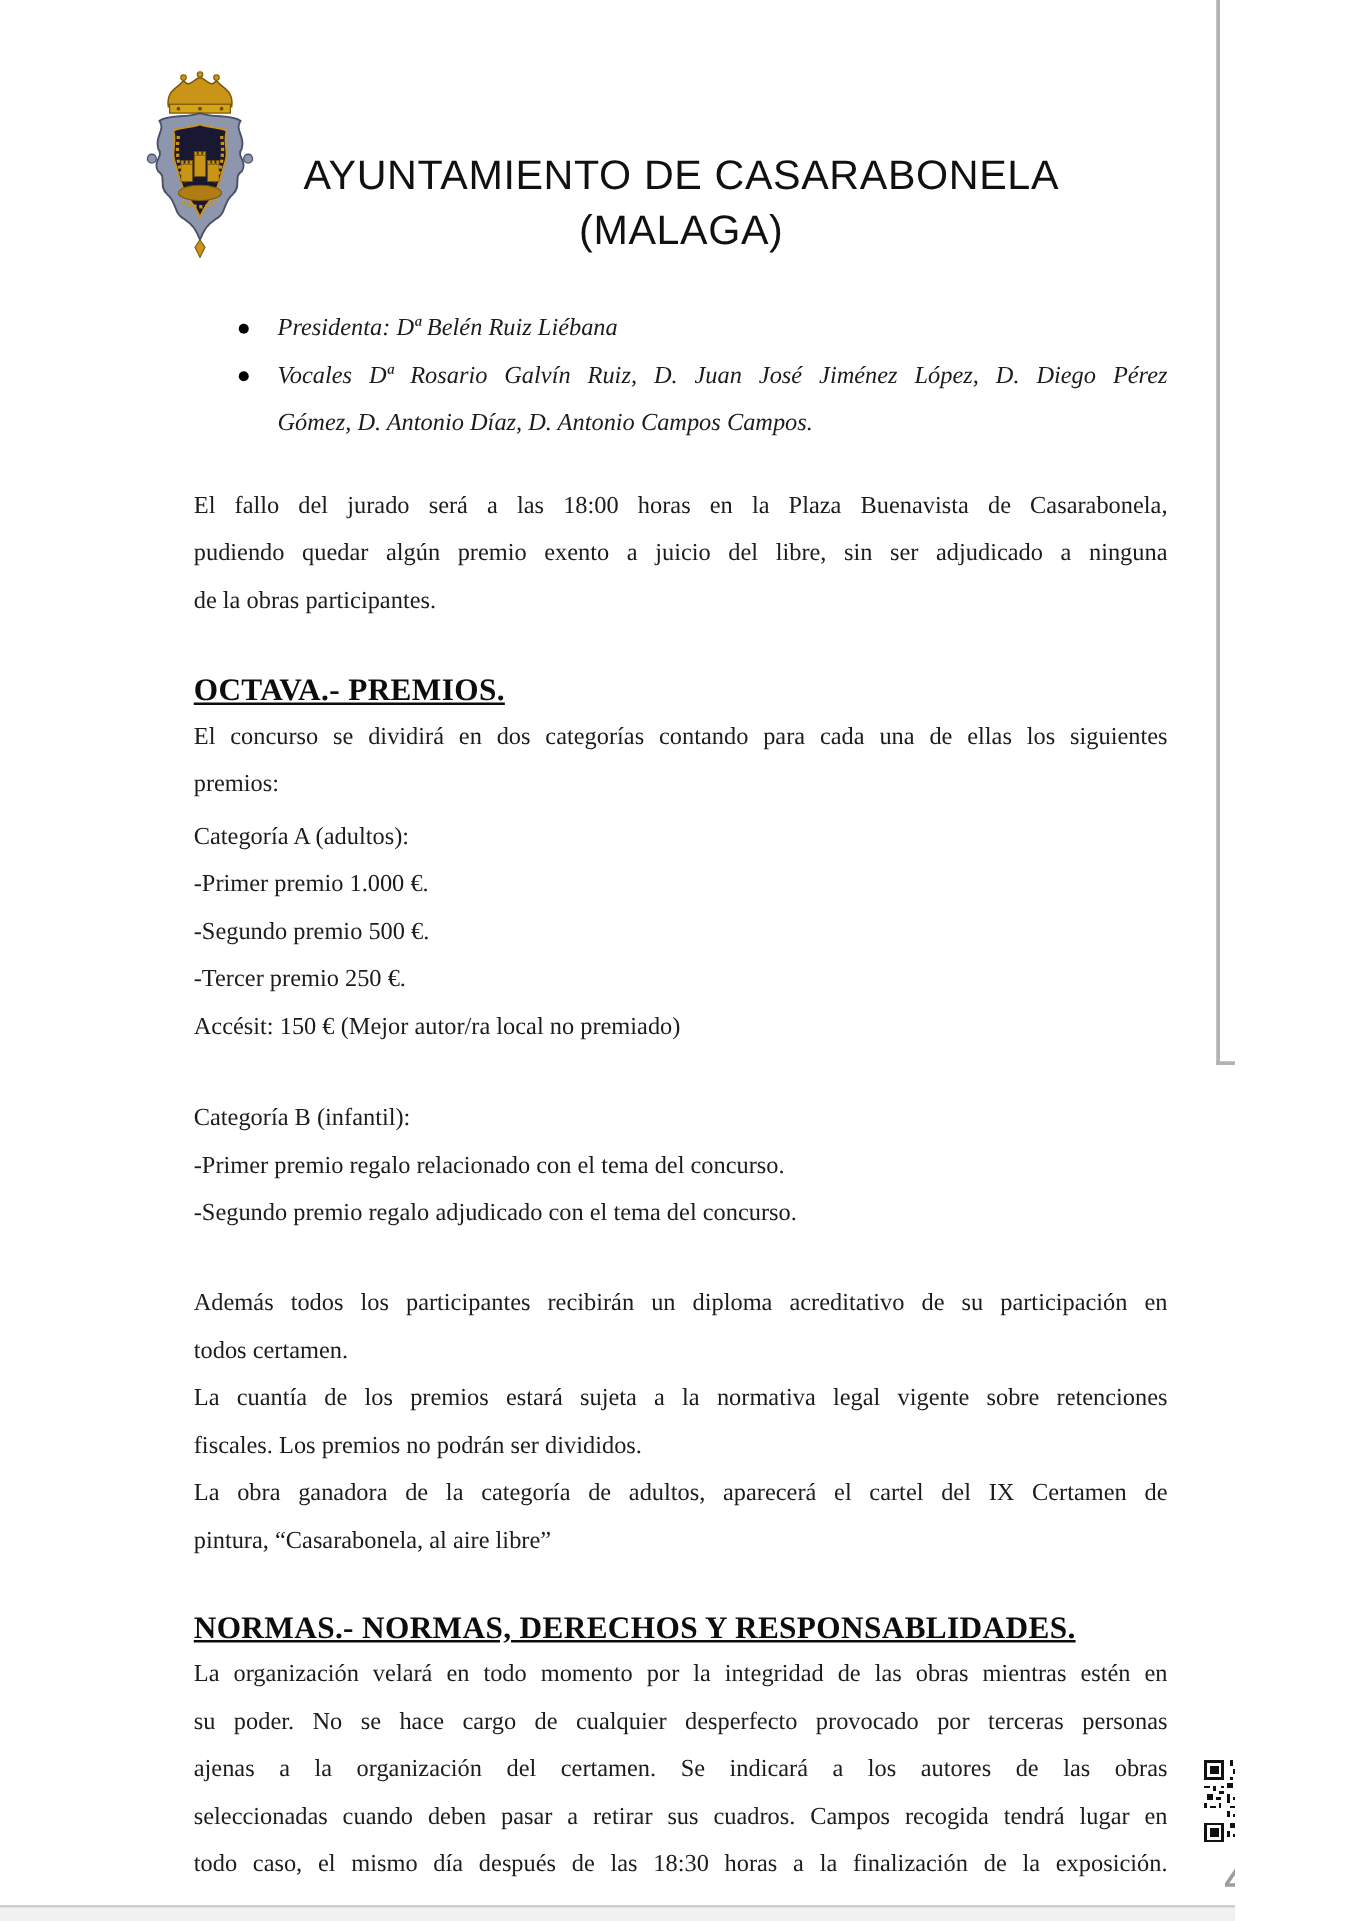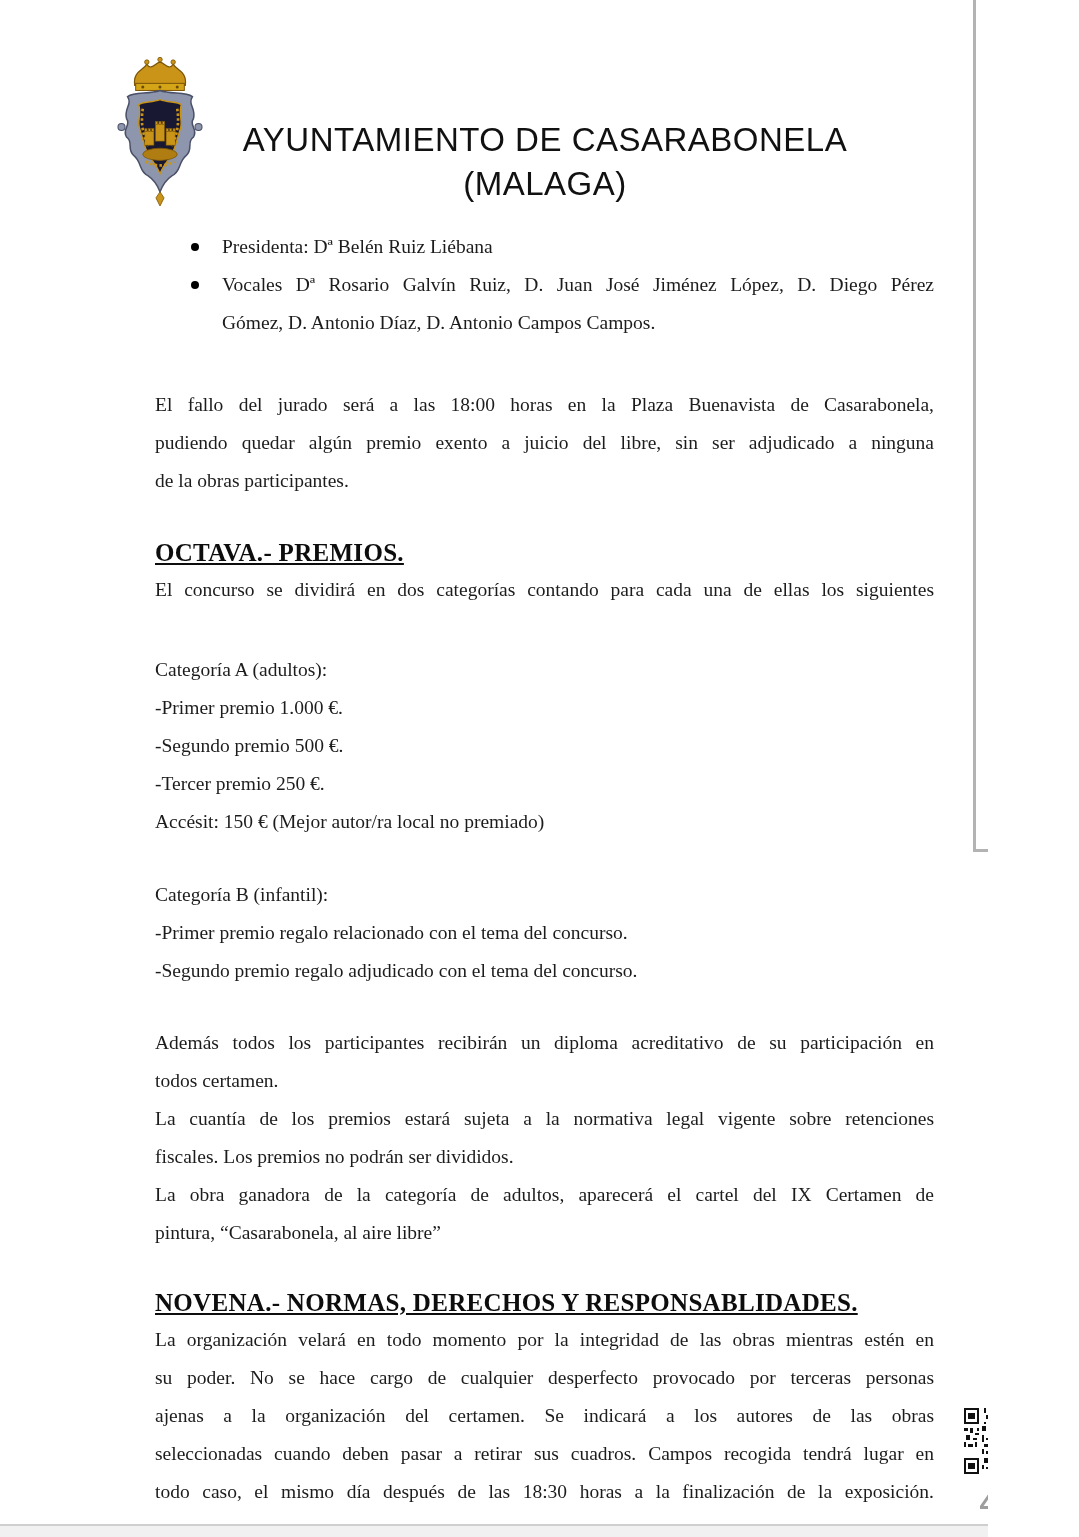--- a/index.html
+++ b/index.html
@@ -81,21 +81,21 @@
 
       <path d="M45,135 l4,6 -4,8 -4,-8 z" fill="#c99417" stroke="#7c5608" stroke-width="0.8"></path>
     </svg>
   </div>
 
   <div class="title-block">
     <div>AYUNTAMIENTO DE CASARABONELA</div>
     <div>(MALAGA)</div>
   </div>
 
-  <div class="col" style="top:228px;">
+  <div class="col" style="top:244px;font-style:italic;">
     <div class="bullet-item">
       <span class="dot"></span>
       <div class="line">Presidenta: Dª Belén Ruiz Liébana</div>
     </div>
     <div class="bullet-item">
       <span class="dot"></span>
       <div class="line j">Vocales Dª Rosario Galvín Ruiz, D. Juan José Jiménez López, D. Diego Pérez</div>
       <div class="line">Gómez, D. Antonio Díaz, D. Antonio Campos Campos.</div>
     </div>
   </div>
@@ -103,20 +103,21 @@
   <div class="col" style="top:386px;">
     <div class="line j">El fallo del jurado será a las 18:00 horas en la Plaza Buenavista de Casarabonela,</div>
     <div class="line j">pudiendo quedar algún premio exento a juicio del libre, sin ser adjudicado a ninguna</div>
     <div class="line">de la obras participantes.</div>
   </div>
 
   <div class="col heading" style="top:534px;">OCTAVA.- PREMIOS.</div>
 
   <div class="col" style="top:571px;">
     <div class="line j">El concurso se dividirá en dos categorías contando para cada una de ellas los siguientes</div>
+    <div class="line">premios:</div>
   </div>
 
   <div class="col" style="top:651px;">
     <div class="line">Categoría A (adultos):</div>
     <div class="line">-Primer premio 1.000 €.</div>
     <div class="line">-Segundo premio 500 €.</div>
     <div class="line">-Tercer premio 250 €.</div>
     <div class="line">Accésit: 150 € (Mejor autor/ra local no premiado)</div>
   </div>
 
@@ -128,21 +129,21 @@
 
   <div class="col" style="top:1024px;">
     <div class="line j">Además todos los participantes recibirán un diploma acreditativo de su participación en</div>
     <div class="line">todos certamen.</div>
     <div class="line j">La cuantía de los premios estará sujeta a la normativa legal vigente sobre retenciones</div>
     <div class="line">fiscales. Los premios no podrán ser divididos.</div>
     <div class="line j">La obra ganadora de la categoría de adultos, aparecerá el cartel del IX Certamen de</div>
     <div class="line">pintura, “Casarabonela, al aire libre”</div>
   </div>
 
-  <div class="col heading" style="top:1284px;">NOVENA.- NORMAS, DERECHOS Y RESPONSABLIDADES.</div>
+  <div class="col heading" style="top:1284px;">NORMAS.- NORMAS, DERECHOS Y RESPONSABLIDADES.</div>
 
   <div class="col" style="top:1321px;">
     <div class="line j">La organización velará en todo momento por la integridad de las obras mientras estén en</div>
     <div class="line j">su poder. No se hace cargo de cualquier desperfecto provocado por terceras personas</div>
     <div class="line j">ajenas a la organización del certamen. Se indicará a los autores de las obras</div>
     <div class="line j">seleccionadas cuando deben pasar a retirar sus cuadros. Campos recogida tendrá lugar en</div>
     <div class="line j">todo caso, el mismo día después de las 18:30 horas a la finalización de la exposición.</div>
   </div>
 
   <div class="next-page-panel"></div>

